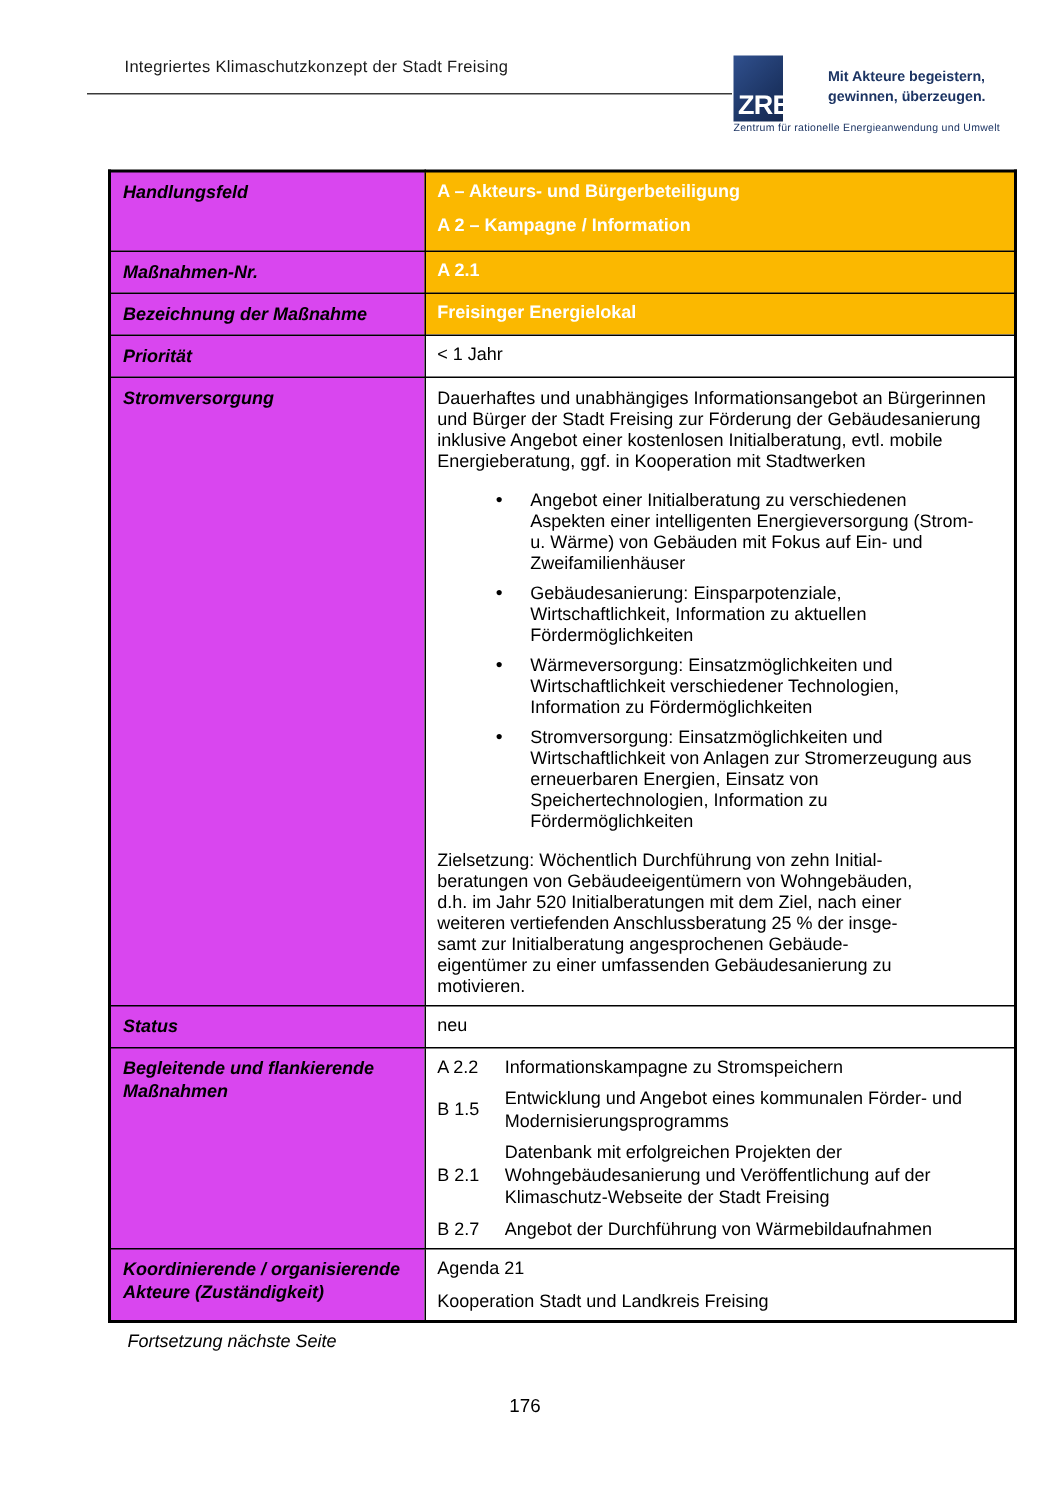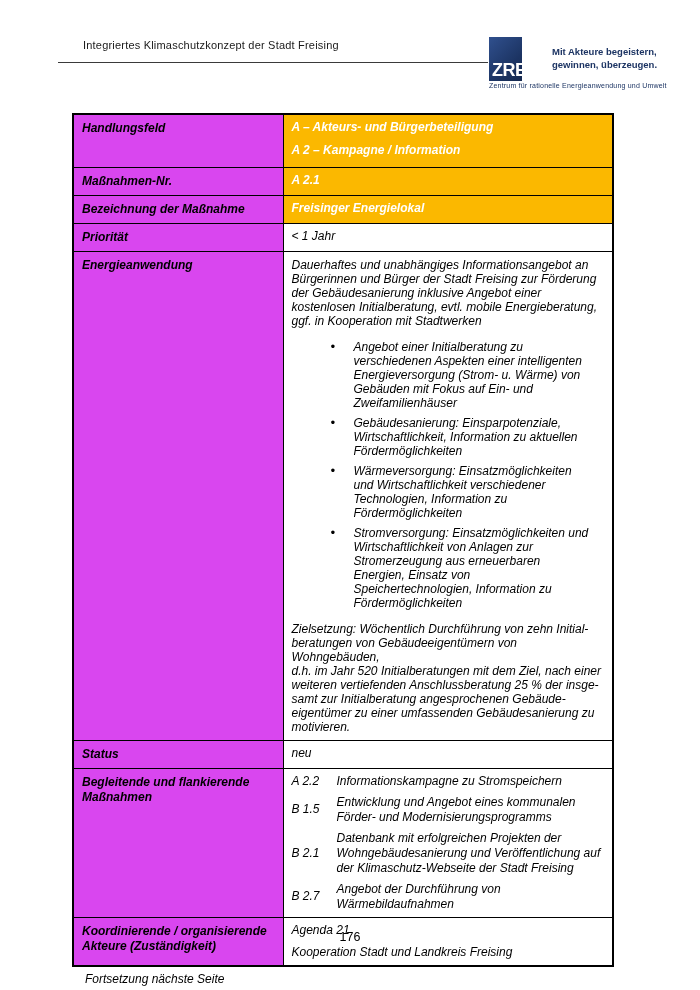--- a/index.html
+++ b/index.html
@@ -53,21 +53,21 @@
     border: 1px solid #000;
     vertical-align: top;
     line-height: 15px;
   }
   td.lbl {
     width: 210px;
     background: #d946ef;
     font-weight: bold; font-style: italic;
     padding: 6px 8px;
   }
-  td.val { width: 330px; background: #ffffff; padding: 5px 8px; font-style: italic; }
+  td.val { width: 394px; background: #ffffff; padding: 5px 8px; }
   td.val.yellow { background: #FBB800; color: #ffffff; font-weight: bold; }
   .row-handlungsfeld td { height: 53px; }
   .hf-line1 { margin-bottom: 8px; }
 
   
   td.kurz { line-height: 14px; padding-top: 6px; padding-bottom: 6px; }
   .kurz-intro { line-height: 14px; }
   ul.kurz-bullets { list-style: none; margin: 12px; padding: 0; }
   ul.kurz-bullets li {
     position: relative;
@@ -137,21 +137,21 @@
         <td class="lbl">Bezeichnung der Maßnahme</td>
         <td class="val yellow">Freisinger Energielokal</td>
       </tr>
 
       <tr>
         <td class="lbl">Priorität</td>
         <td class="val">&lt; 1 Jahr</td>
       </tr>
 
       <tr>
-        <td class="lbl">Energieanwendung</td>
+        <td class="lbl">Stromversorgung</td>
         <td class="val kurz">
           <div class="kurz-intro">Dauerhaftes und unabhängiges Informationsangebot an Bürgerinnen und Bürger der Stadt Freising zur Förderung der Gebäudesanierung inklusive Angebot einer kostenlosen Initialberatung, evtl. mobile Energieberatung, ggf. in Kooperation mit Stadtwerken</div>
           <ul class="kurz-bullets">
             <li>Angebot einer Initialberatung zu verschiedenen Aspekten einer intelligenten Energieversorgung (Strom- u. Wärme) von Gebäuden mit Fokus auf Ein- und Zweifamilienhäuser</li>
             <li>Gebäudesanierung: Einsparpotenziale, Wirtschaftlichkeit, Information zu aktuellen Fördermöglichkeiten</li>
             <li>Wärmeversorgung: Einsatzmöglichkeiten und Wirtschaftlichkeit verschiedener Technologien, Information zu Fördermöglichkeiten</li>
             <li>Stromversorgung: Einsatzmöglichkeiten und Wirtschaftlichkeit von Anlagen zur Stromerzeugung aus erneuerbaren Energien, Einsatz von Speichertechnologien, Information zu Fördermöglichkeiten</li>
           </ul>
           <div class="kurz-ziel">Zielsetzung: Wöchentlich Durchführung von zehn Initial-
 beratungen von Gebäudeeigentümern von Wohngebäuden,

